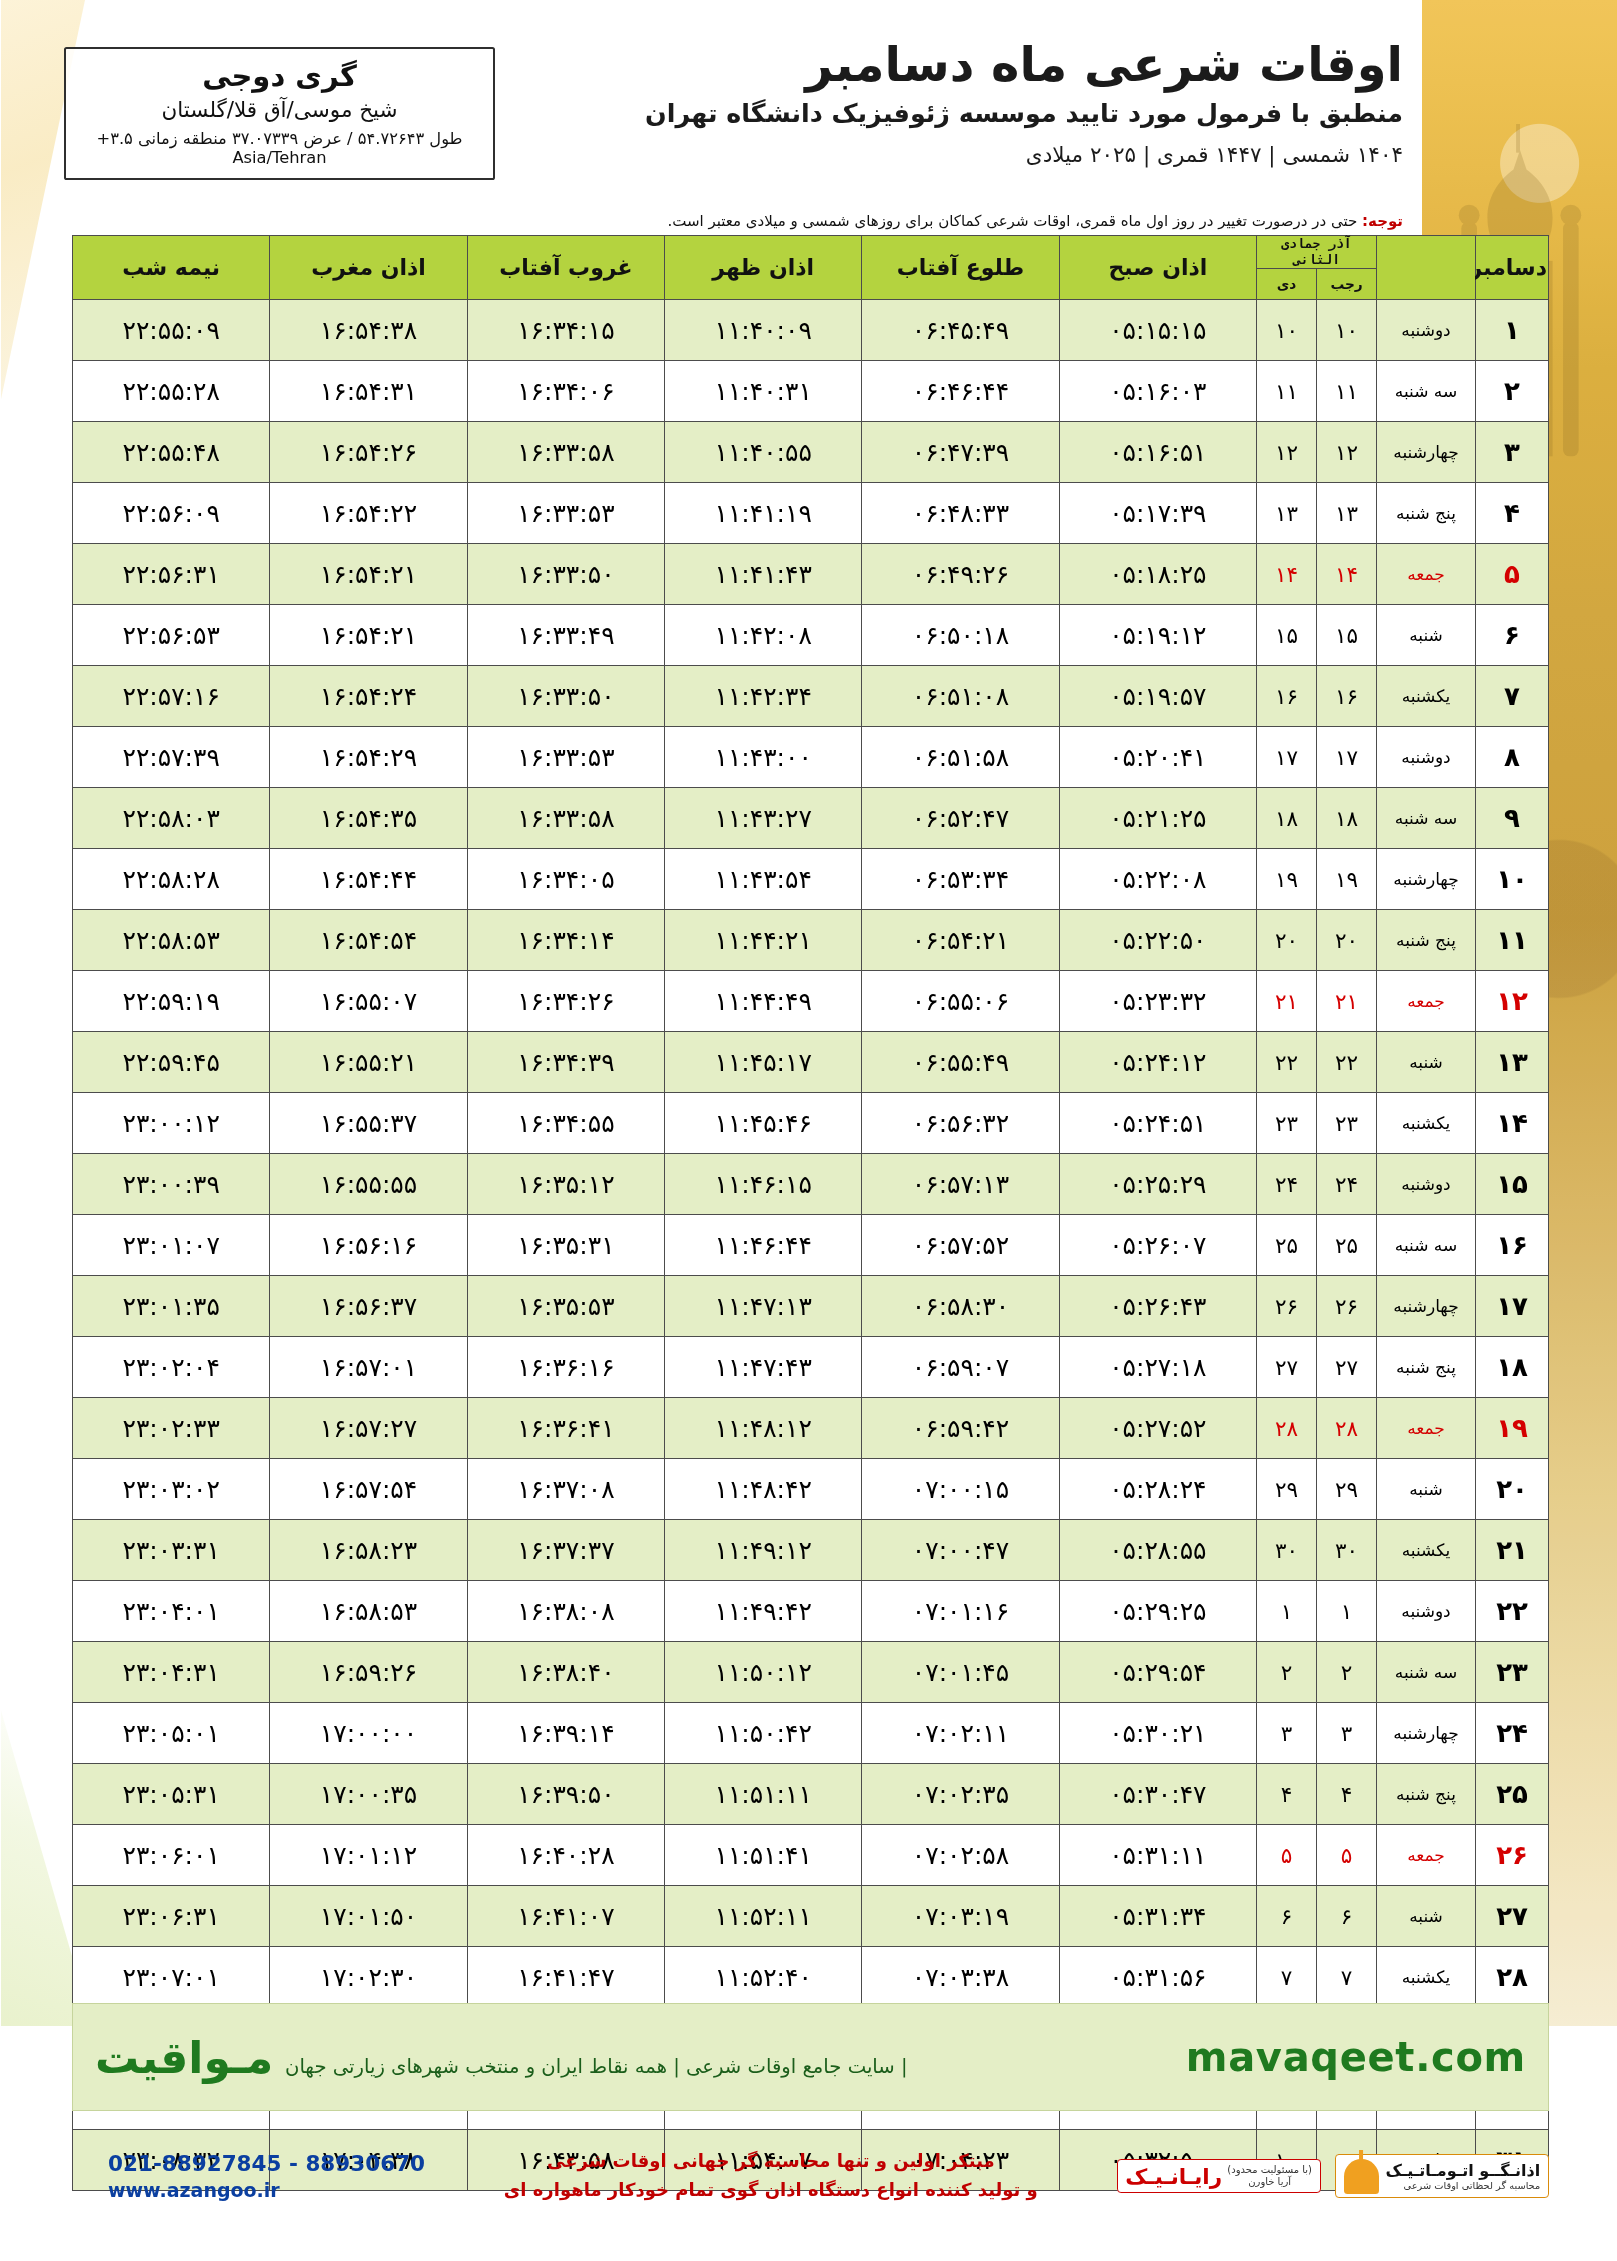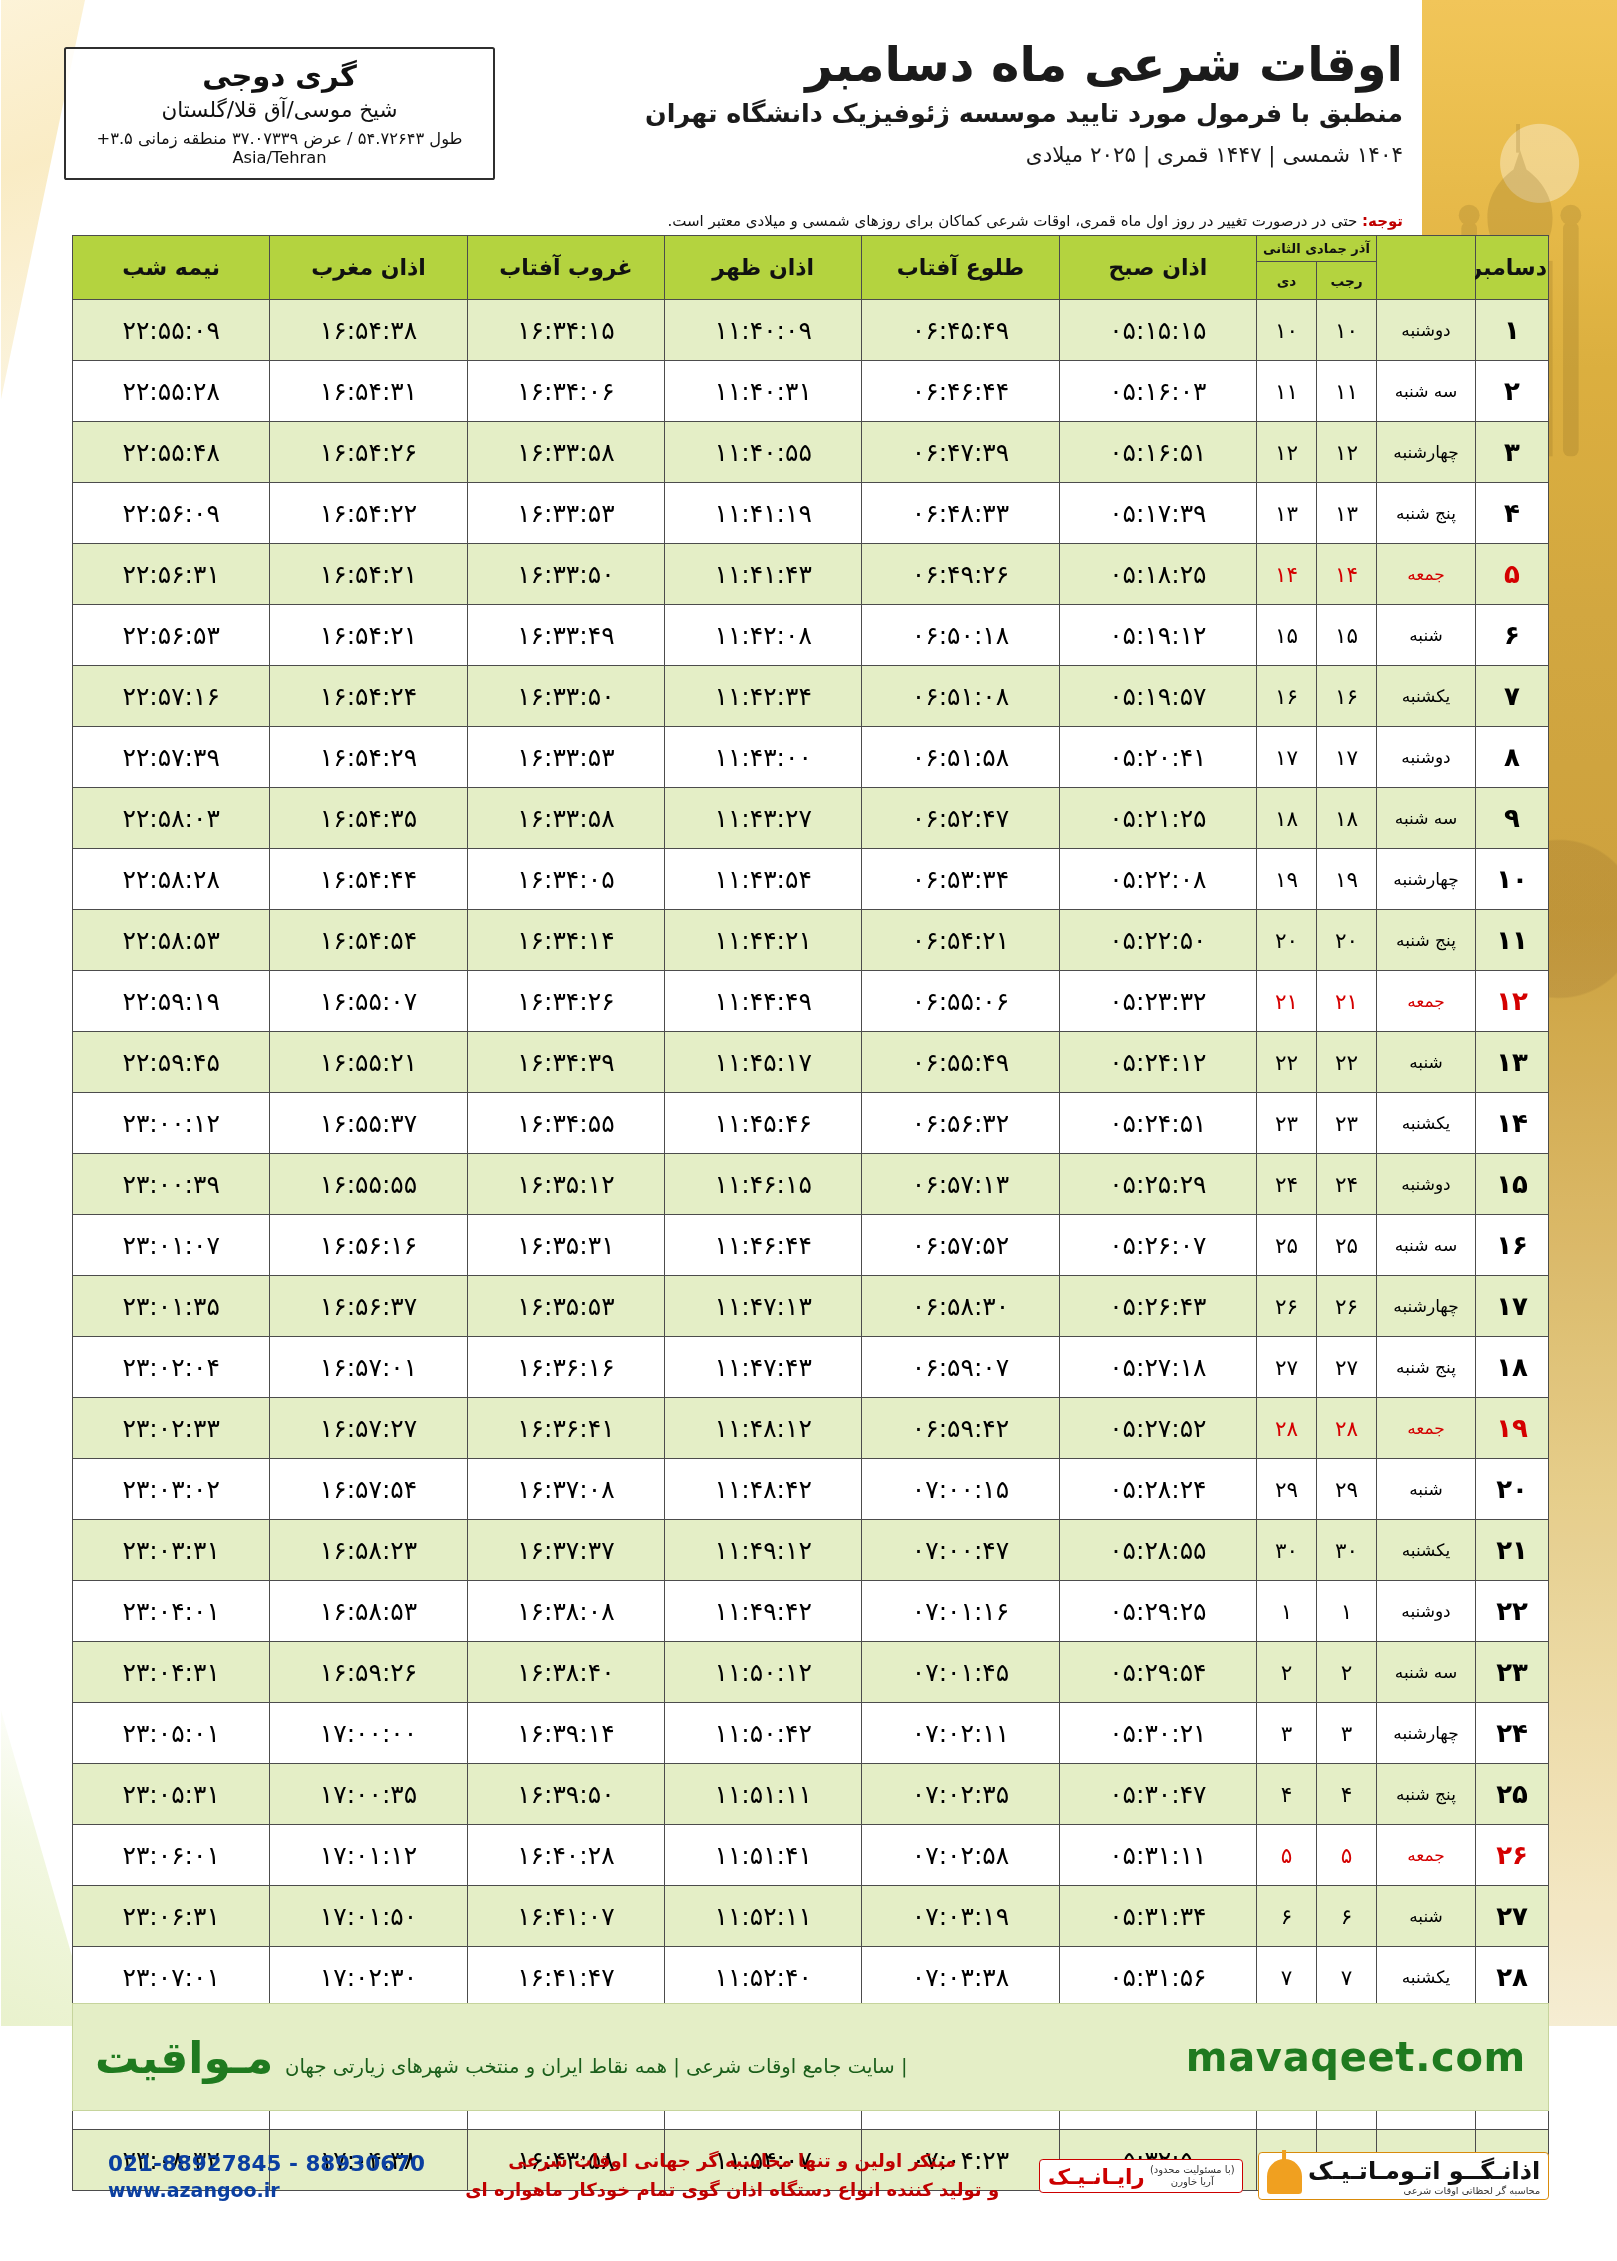--- a/index.html
+++ b/index.html
@@ -81,21 +81,21 @@
     background:#b4d33f;
     height:63px;
     font-size:22px;
     font-weight:bold;
     color:#111;
     position:relative;
   }
   thead th.split { padding:0; }
   .split-inner { display:flex; flex-direction:column; height:63px; }
   .split-top { flex:0 0 26px; display:flex; align-items:center; justify-content:center;
-               font-size:13px; border-bottom:0.7px solid #4c4c4c; }
+               font-size:13px; border-bottom:0.7px solid #4c4c4c;font-family:Liberation Mono, monospace; }
   .split-bot { flex:1; display:flex; }
   .split-bot > div { flex:1; display:flex; align-items:center; justify-content:center; font-size:13.7px; }
   .split-bot > div + div { border-right:0.7px solid #4c4c4c; }
 
   tbody tr { height:61px; }
   tbody tr:nth-child(odd) { background:#e4eec6; }
   tbody tr:nth-child(even) { background:#ffffff; }
 
   td.num  { font-size:26px; font-weight:bold; width:72px; }
   td.wday { font-size:17px; width:98px; }
@@ -133,21 +133,21 @@
   }
   .logo-azangoo .dome {
     width:35px; height:35px; background:#f0a020; border-radius:50% 50% 10% 10%;
     position:relative;
   }
   .logo-azangoo .dome:after{
     content:""; position:absolute; left:50%; top:-9px; transform:translateX(-50%);
     width:3.9px; height:10.4px; background:#f0a020;
   }
   .logo-text { text-align:right; }
-  .logo-text .l1 { font-size:24px; font-weight:bold; color:#111; }
+  .logo-text .l1 { font-size:16px; font-weight:bold; color:#111; }
   .logo-text .l2 { font-size:9.8px; color:#333; }
   .logo-rayanic {
     display:flex; align-items:center; gap:5.2px; border:1.3px solid #c00; border-radius:3.9px;
     padding:3.9px 7.8px; background:#fff;
   }
   .logo-rayanic .rname { font-size:21.5px; font-weight:bold; color:#c00; }
   .logo-rayanic .rsub { font-size:10px; color:#333; line-height:1.2; text-align:center;}
   .fb-mid { text-align:center; color:#c00000; font-size:18px; font-weight:bold; line-height:1.6; }
   .fb-left { text-align:left; direction:ltr; color:#0b3fa0;margin-left:36px; }
   .fb-left .phone { font-size:21.5px; font-weight:bold; }

